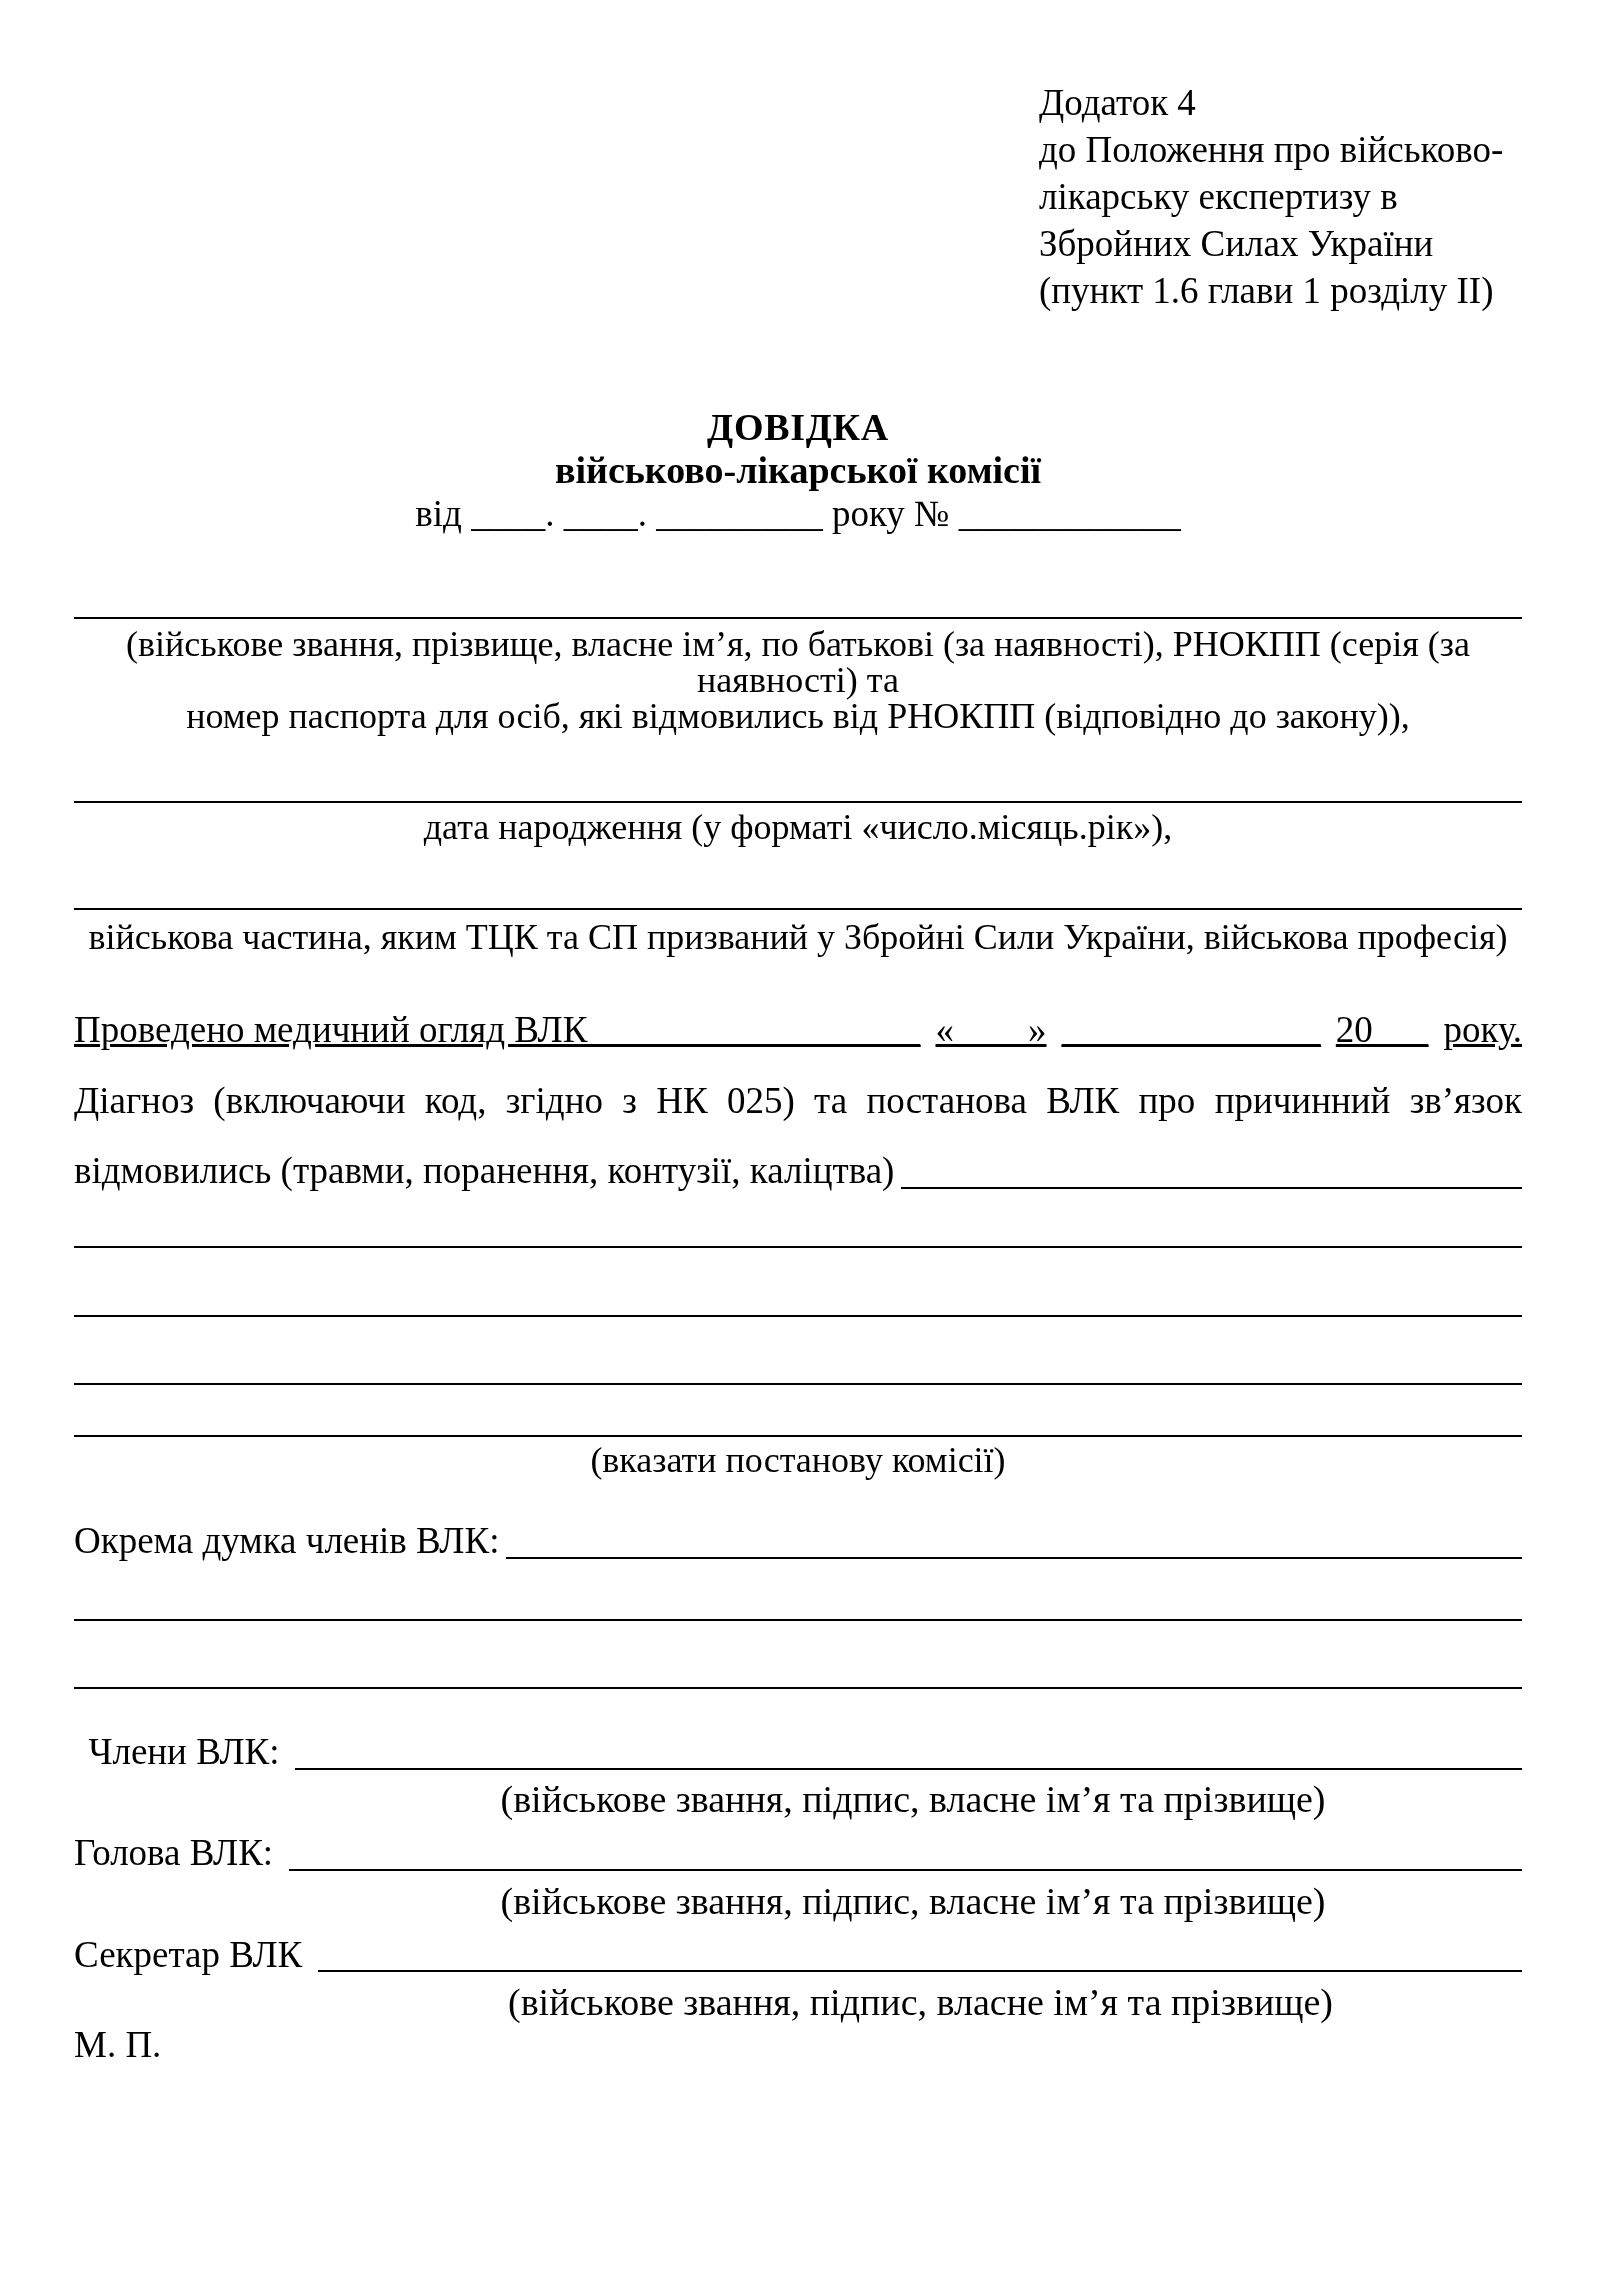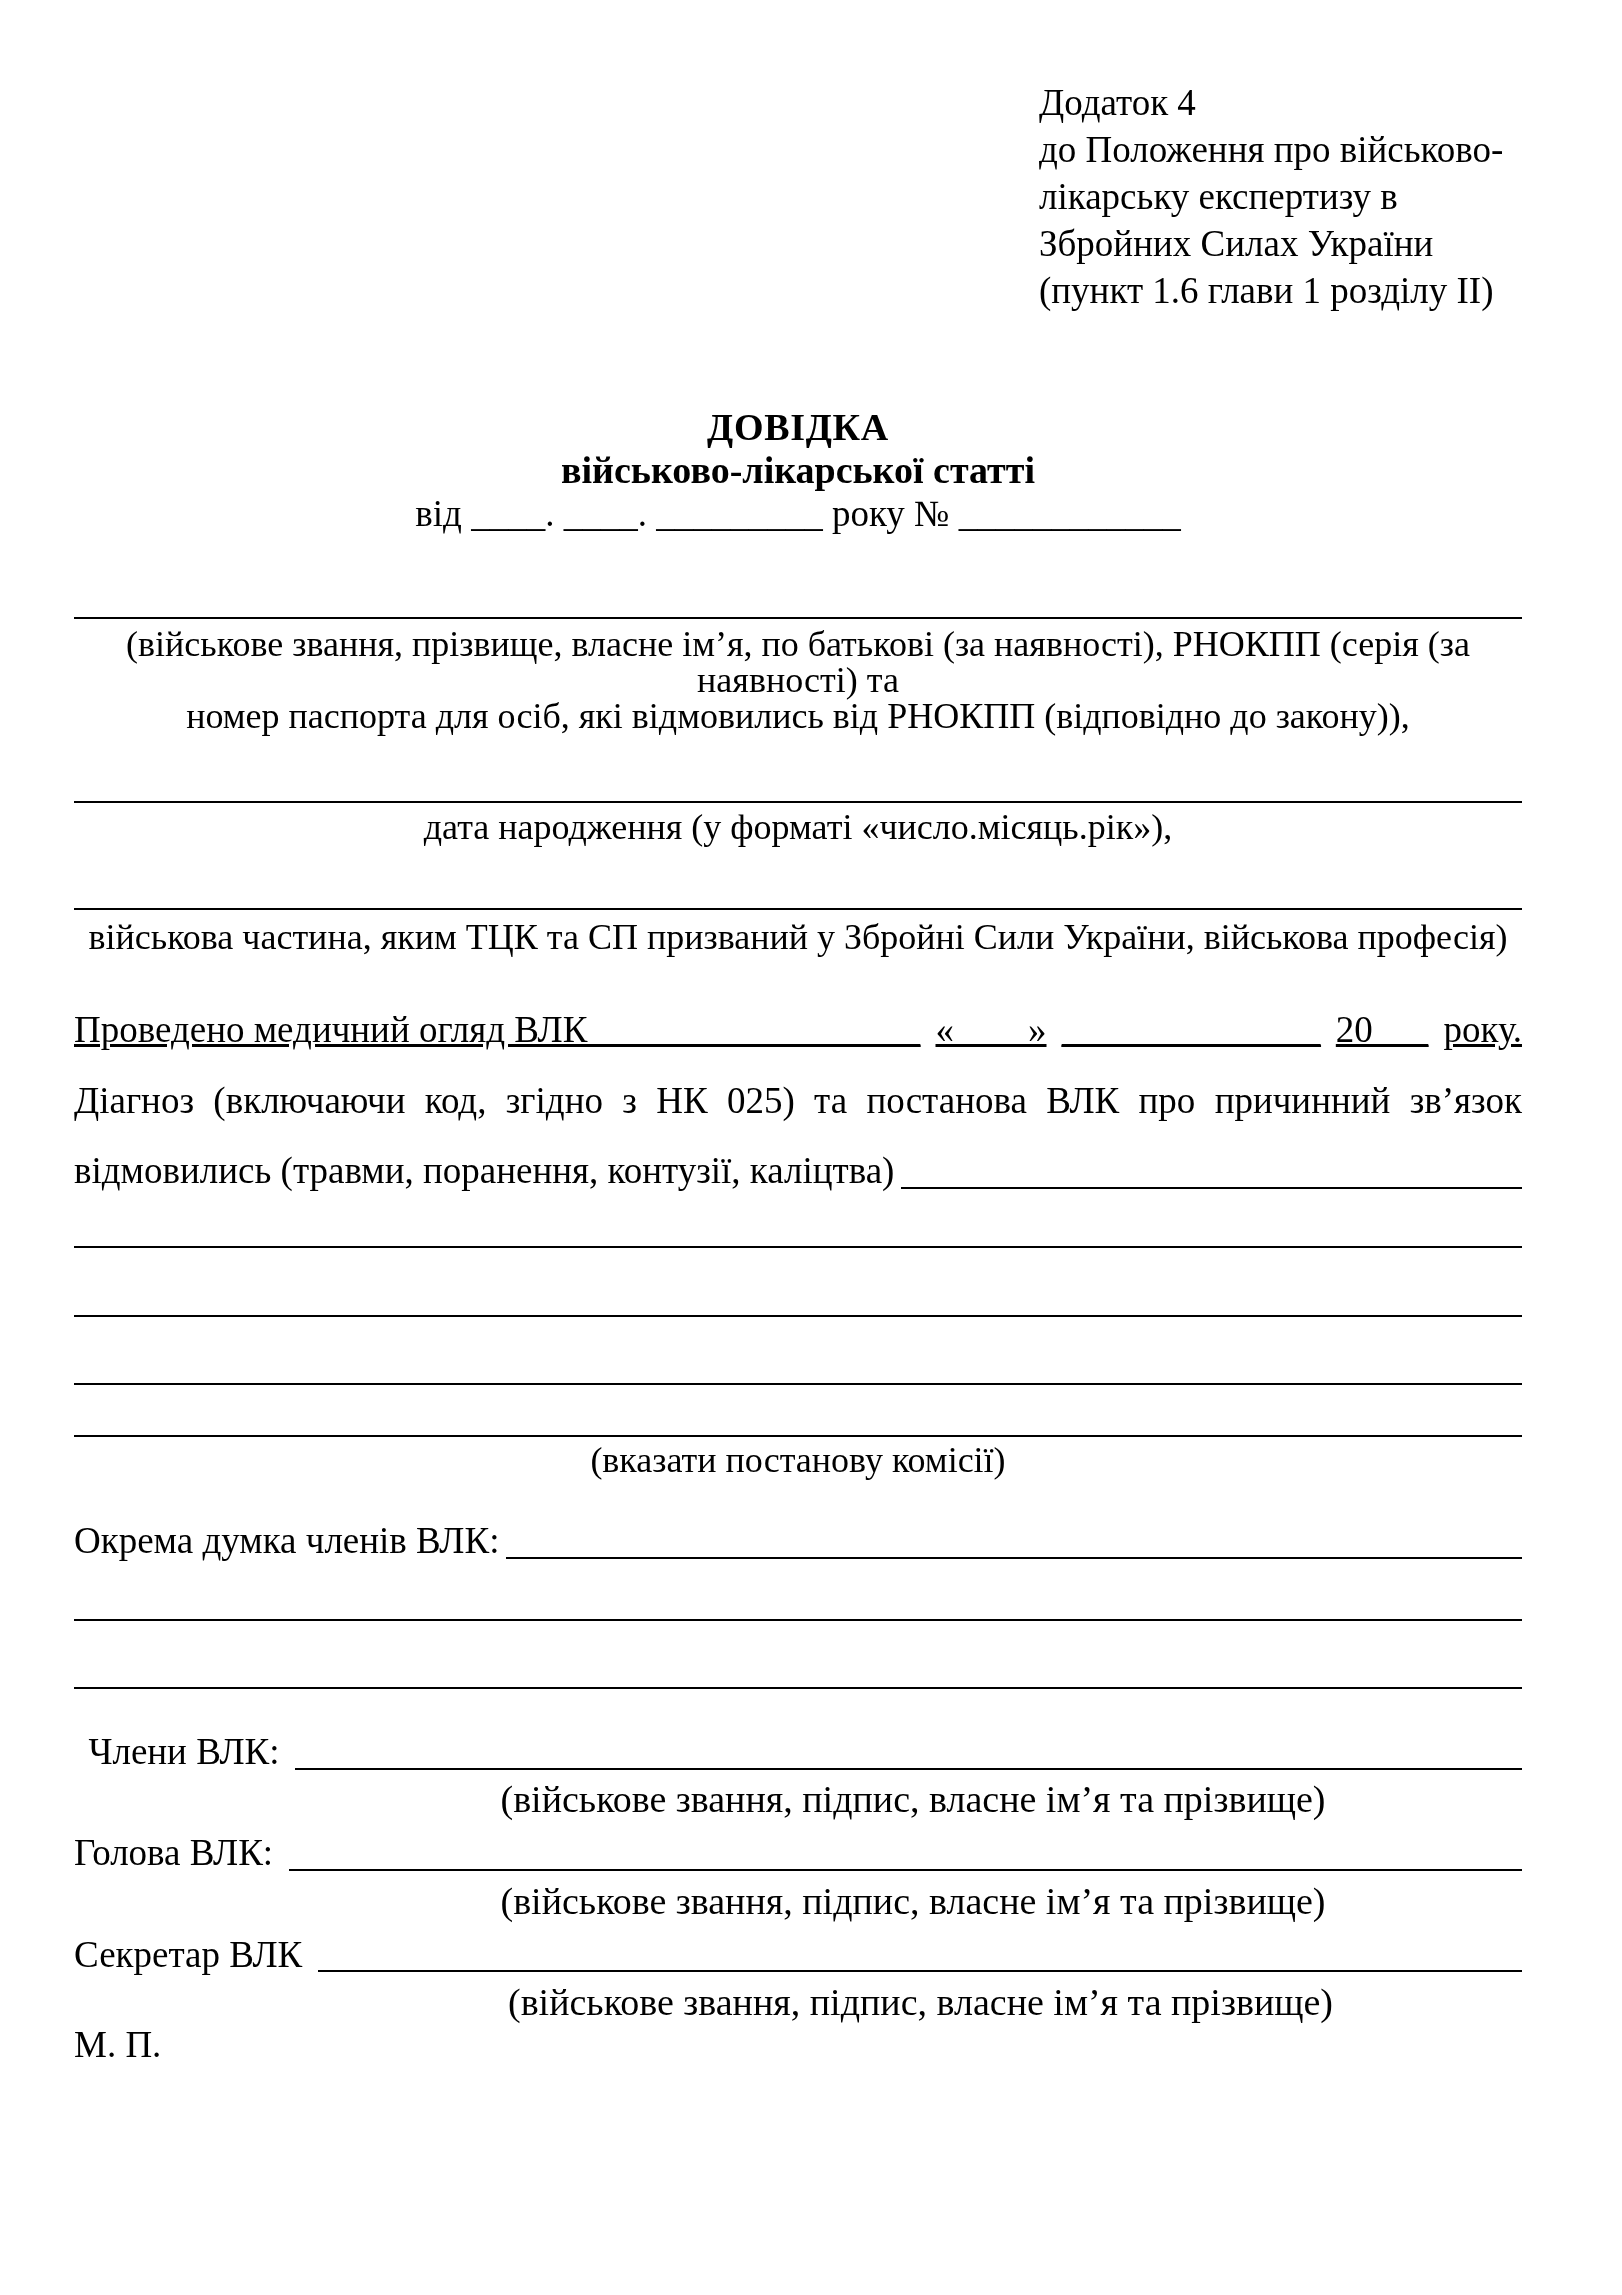--- a/index.html
+++ b/index.html
@@ -51,21 +51,21 @@
 
   <div class="appendix">
     <div>Додаток 4</div>
     <div>до Положення про військово-</div>
     <div>лікарську експертизу в</div>
     <div>Збройних Силах України</div>
     <div>(пункт 1.6 глави 1 розділу II)</div>
   </div>
 
   <div class="title">ДОВІДКА</div>
-  <div class="subtitle">військово-лікарської статті</div>
+  <div class="subtitle">військово-лікарської комісії</div>
   <div class="dateline">від ____. ____. _________ року № ____________</div>
 
   <div class="rule r1"></div>
   <div class="cap">
     <div>(військове звання, прізвище, власне ім’я, по батькові (за наявності), РНОКПП (серія (за наявності) та</div>
     <div>номер паспорта для осіб, які відмовились від РНОКПП (відповідно до закону)),</div>
   </div>
 
   <div class="rule r2"></div>
   <div class="cap">дата народження (у форматі «число.місяць.рік»),</div>

